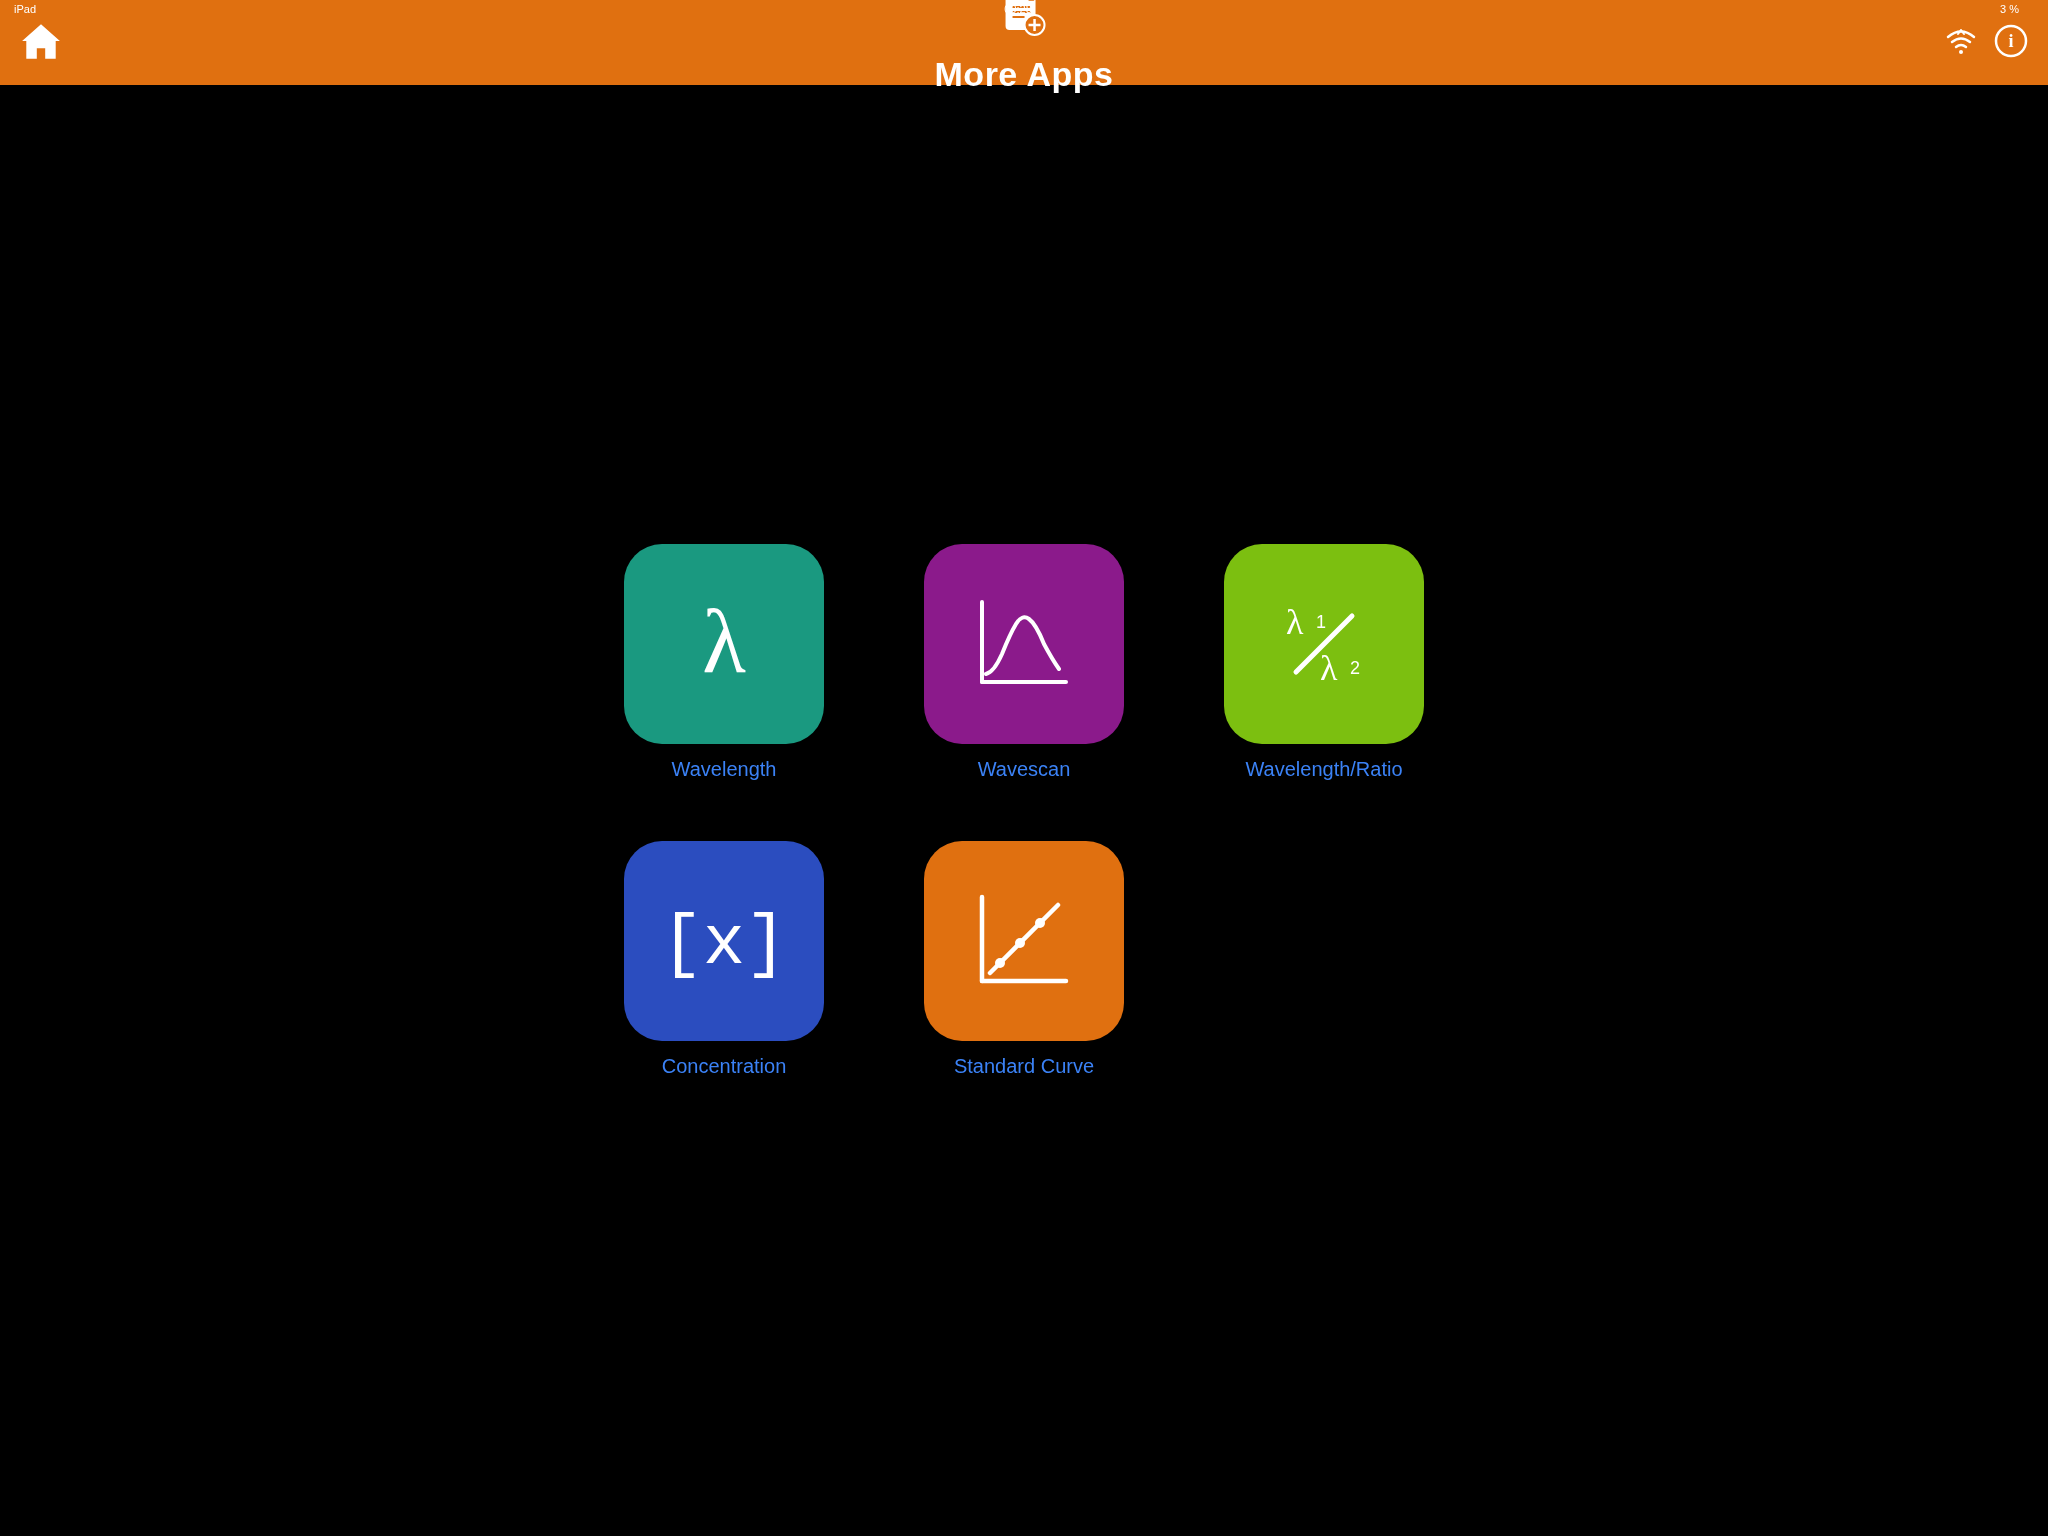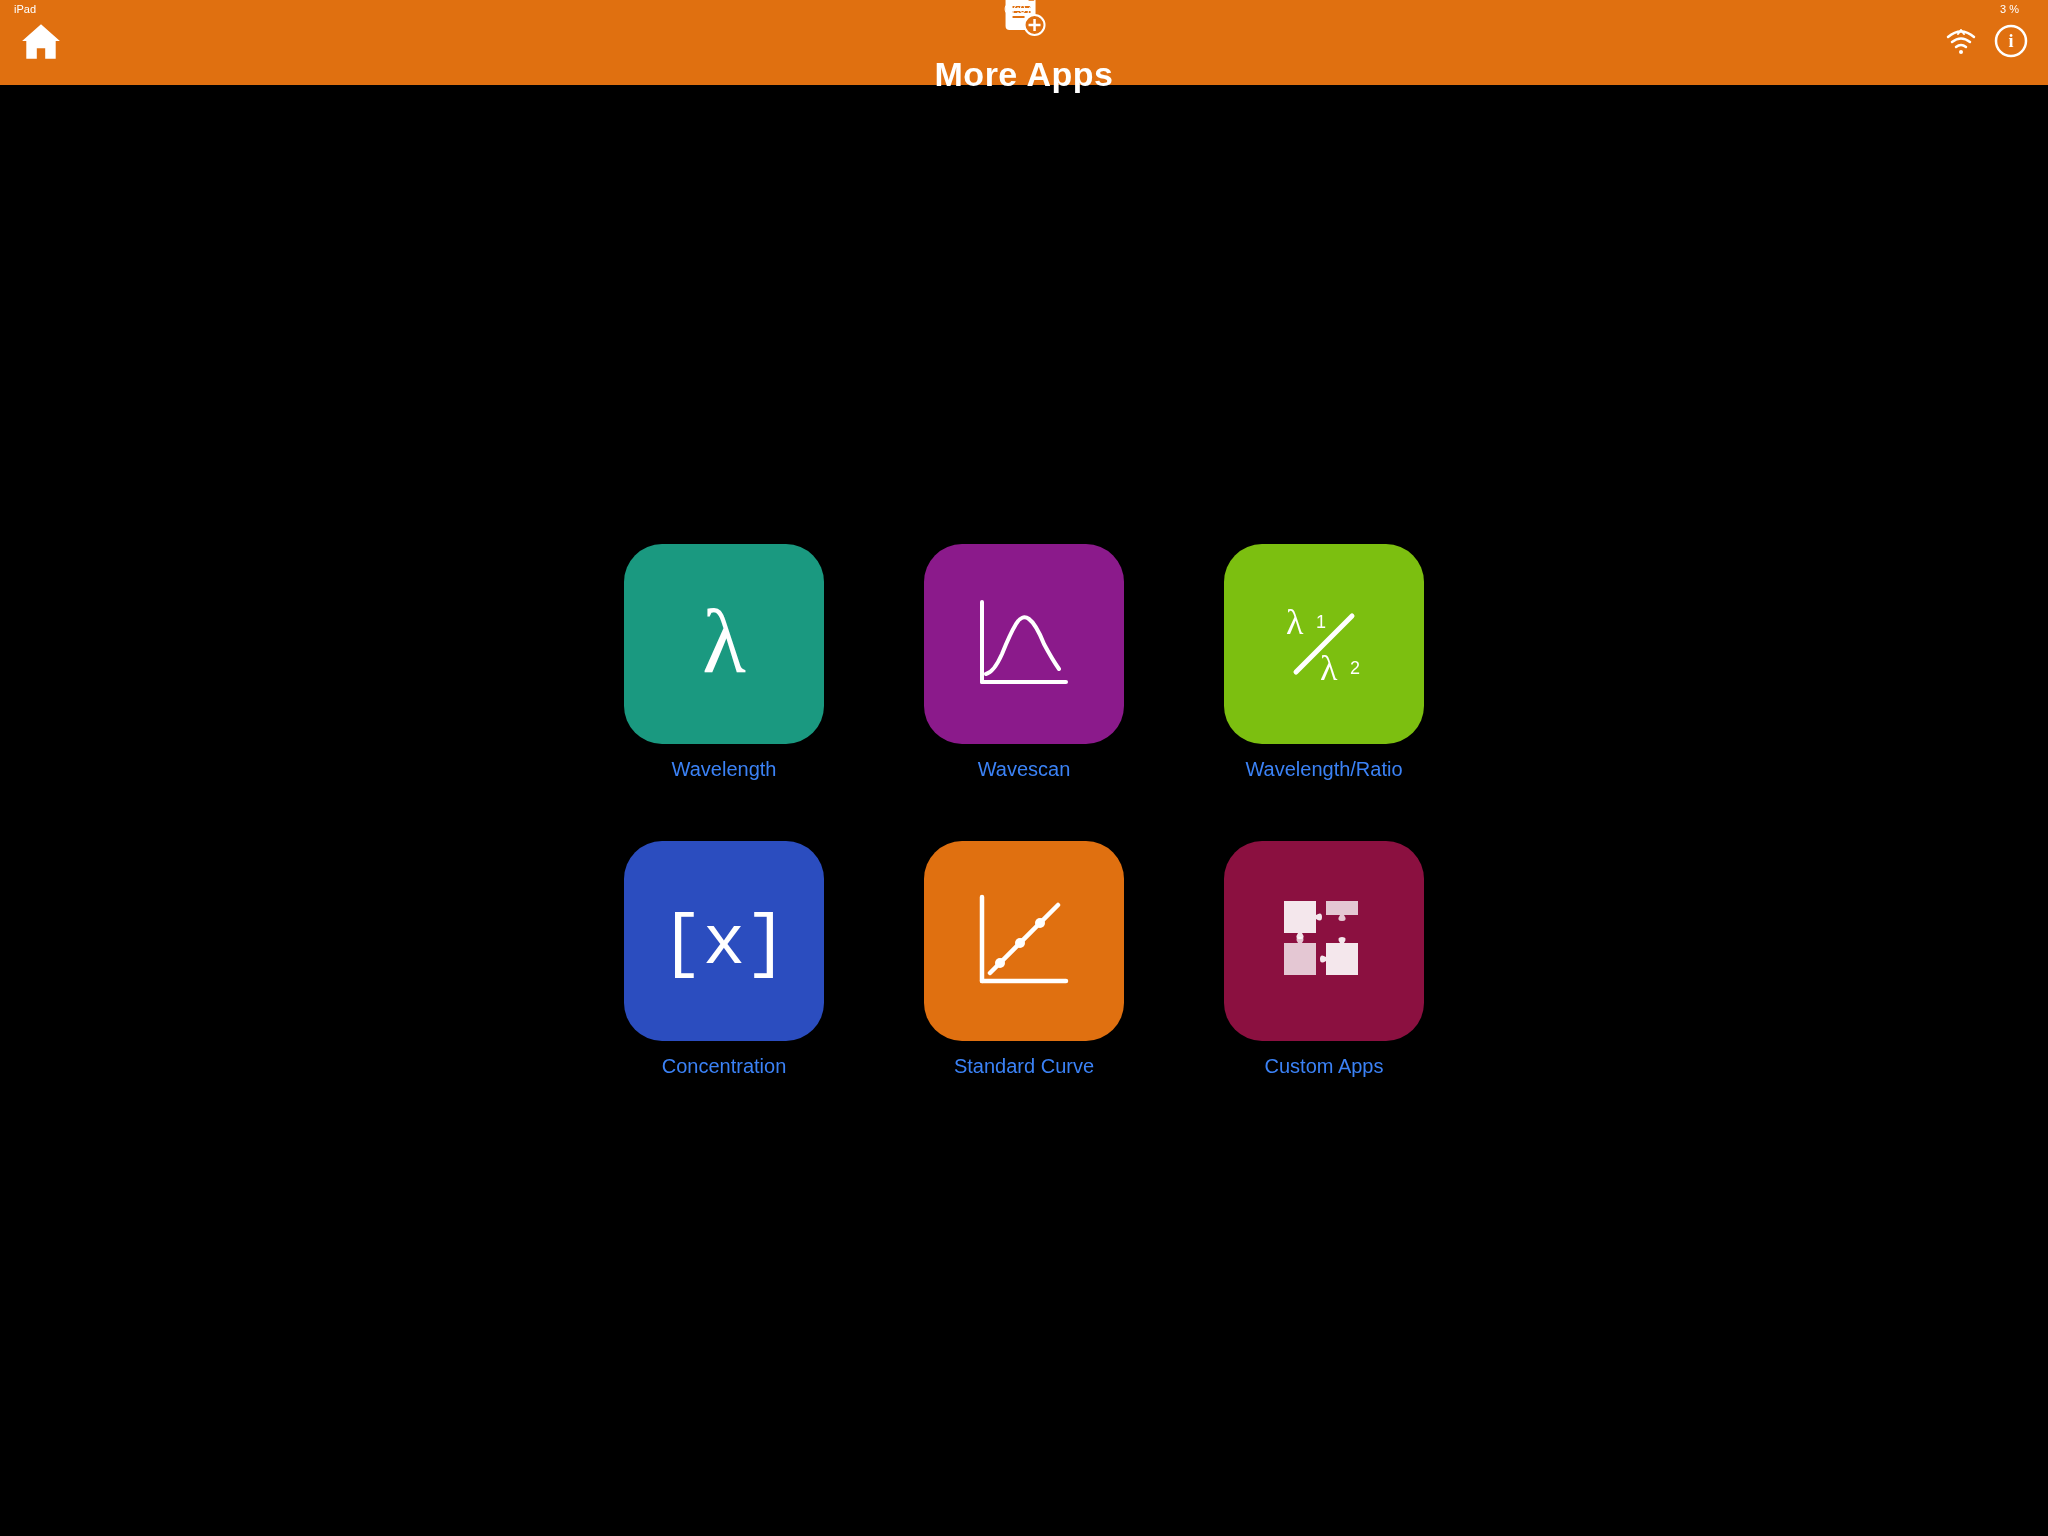--- a/index.html
+++ b/index.html
@@ -138,21 +138,21 @@
     .icon-absorbance { background: #7CBF10; }
     .icon-concentration { background: #2B4DBF; }
     .icon-standard-curve { background: #E07010; }
     .icon-custom-apps { background: #8B1040; }
   </style>
 </head>
 <body>
 
 <div class="status-overlay">
   <span>iPad</span>
-  <span>07:07</span>
+  <span>09:28</span>
   <span>3 %</span>
 </div>
 
 <div class="navbar">
   <div class="navbar-left">
     <div class="home-icon">
       <svg viewBox="0 0 40 40" xmlns="http://www.w3.org/2000/svg">
         <path d="M20 4 L38 20 L34 20 L34 37 L24 37 L24 27 L16 27 L16 37 L6 37 L6 20 L2 20 Z" fill="white"></path>
       </svg>
     </div>
@@ -260,33 +260,15 @@
           <line x1="26" y1="92" x2="94" y2="24"></line>
 
           <circle cx="36" cy="82" r="5" fill="white" stroke="none"></circle>
           <circle cx="56" cy="62" r="5" fill="white" stroke="none"></circle>
           <circle cx="76" cy="42" r="5" fill="white" stroke="none"></circle>
         </svg>
       </div>
       <span class="app-label">Standard Curve</span>
     </div>
 
-    <div class="app-item">
-      <div class="app-icon icon-custom-apps">
-        <svg viewBox="0 0 120 120" xmlns="http://www.w3.org/2000/svg">
-
-          <g fill="rgba(255,255,255,0.9)">
-
-            <path d="M20 20 L52 20 L52 34 Q58 30 58 36 Q58 42 52 38 L52 52 L38 52 Q42 58 36 58 Q30 58 34 52 L20 52 Z"></path>
-
-            <path d="M62 20 L94 20 L94 34 L80 34 Q84 40 78 40 Q72 40 76 34 L62 34 Z" opacity="0.85"></path>
-
-            <path d="M20 62 L34 62 Q30 56 36 56 Q42 56 38 62 L52 62 L52 94 L20 94 Z" opacity="0.85"></path>
-
-            <path d="M62 62 L76 62 Q72 56 78 56 Q84 56 80 62 L94 62 L94 94 L62 94 L62 80 Q56 84 56 78 Q56 72 62 76 Z"></path>
-          </g>
-        </svg>
-      </div>
-      <span class="app-label">Custom Apps</span>
-    </div>
 
   </div>
 </div>
 
 </body></html>

